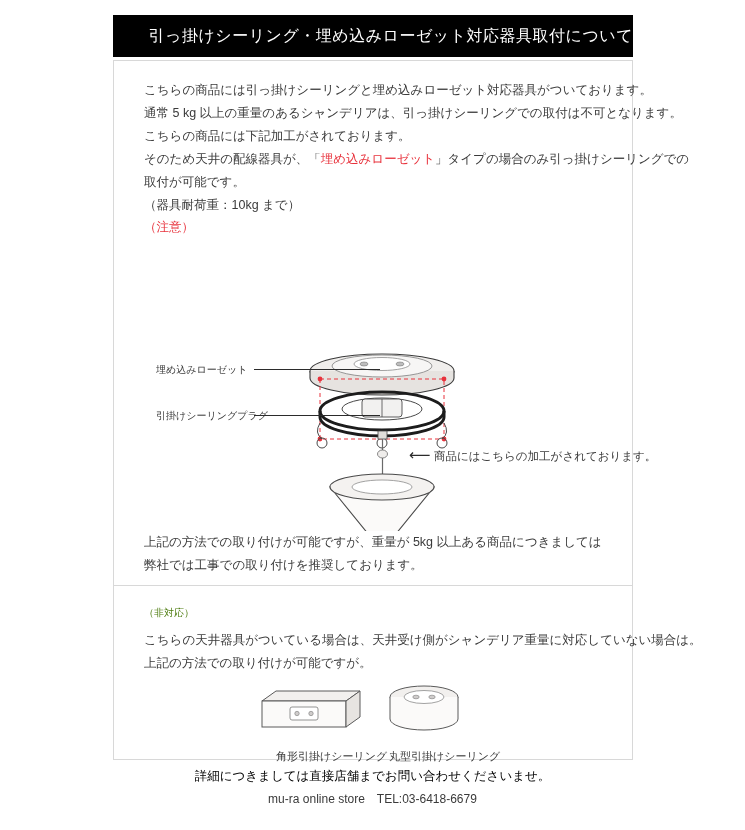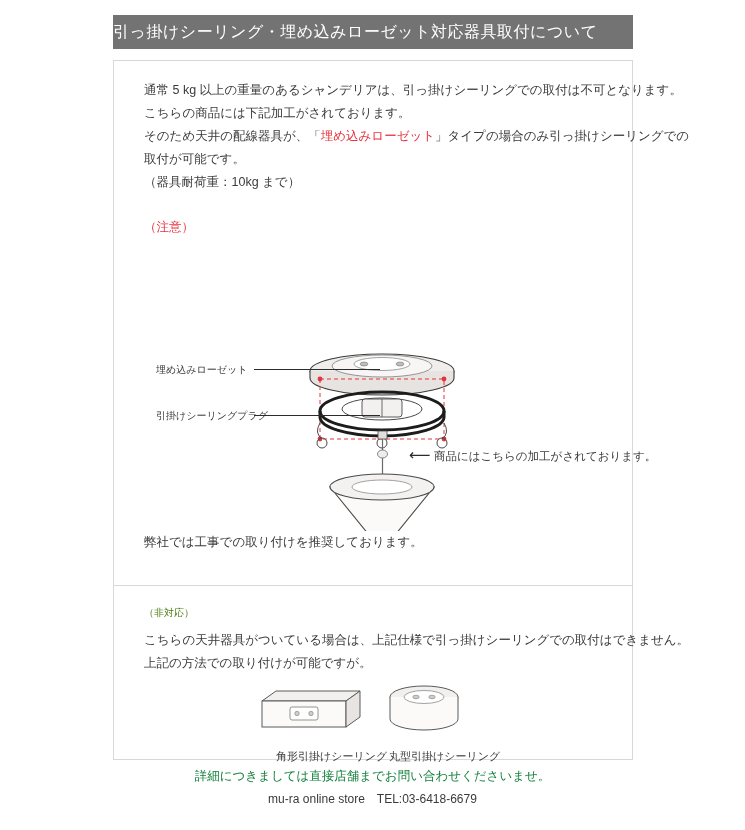--- a/index.html
+++ b/index.html
@@ -21,26 +21,26 @@
     height: 830px;
     background: #ffffff;
     box-sizing: border-box;
   }
   
   .title-bar {
     position: absolute;
     left: 113px;
     top: 15px;
     width: 520px;
-    height: 34px;
-    background: #737373;
+    height: 42px;
+    background: #000000;
     color: #ffffff;
     display: flex;
     align-items: center;
-    justify-content: flex-start;
+    justify-content: flex-end;
     font-size: 16px;
     letter-spacing: 0.5px;
   }
   
   .main-box {
     position: absolute;
     left: 113px;
     top: 60px;
     width: 520px;
     height: 700px;
@@ -168,21 +168,21 @@
   
   .footer {
     position: absolute;
     left: 0;
     top: 768px;
     width: 745px;
     text-align: center;
   }
   .footer-line1 {
     font-size: 12.5px;
-    color: #15803d;
+    color: #000000;
     margin-bottom: 6px;
   }
   .footer-line2 {
     font-size: 12px;
     color: #3a3a3a;
   }
   svg { display: block; }
 </style>
 </head>
 <body>
@@ -191,20 +191,21 @@
 
   <div class="title-bar">
     <span>引っ掛けシーリング・埋め込みローゼット対応器具取付について</span>
   </div>
 
   <div class="main-box">
 
     <div class="divider"></div>
 
     <div class="para intro">
+      <div>こちらの商品には引っ掛けシーリングと埋め込みローゼット対応器具がついております。</div>
       <div>通常 5 kg 以上の重量のあるシャンデリアは、引っ掛けシーリングでの取付は不可となります。</div>
       <div>こちらの商品には下記加工がされております。</div>
       <div>
         <span>そのため天井の配線器具が、「</span><span class="hl">埋め込みローゼット</span><span>」タイプの場合のみ引っ掛けシーリングでの</span>
       </div>
       <div>取付が可能です。</div>
       <div>（器具耐荷重：10kg まで）</div>
     </div>
 
     <div class="caution-title">（注意）</div>
@@ -252,26 +253,27 @@
         <ellipse cx="268.5" cy="173" rx="5" ry="4" fill="#efedeb" stroke="#6a6a6a" stroke-width="0.8"></ellipse>
 
         <path d="M216 206 q52 64 52 64 q0 0 52 -64 z" fill="#fbfaf9" stroke="#4a4a4a" stroke-width="1.1"></path>
         <ellipse cx="268" cy="206" rx="52" ry="13" fill="#f4f2f0" stroke="#4a4a4a" stroke-width="1.1"></ellipse>
         <ellipse cx="268" cy="206" rx="30" ry="7" fill="#ffffff" stroke="#8b8b8b" stroke-width="0.8"></ellipse>
         <ellipse cx="268" cy="272" rx="14" ry="5" fill="#e9e6e3" stroke="#4a4a4a" stroke-width="1"></ellipse>
       </svg>
     </div>
 
     <div class="bottom-note">
+      <div>上記の方法での取り付けが可能ですが、重量が 5kg 以上ある商品につきましては</div>
       <div>弊社では工事での取り付けを推奨しております。</div>
     </div>
 
     <div class="nc-title">（非対応）</div>
     <div class="nc-body">
-      <div>こちらの天井器具がついている場合は、上記仕様で引っ掛けシーリングでの取付はできません。</div>
+      <div>こちらの天井器具がついている場合は、天井受け側がシャンデリア重量に対応していない場合は。</div>
       <div>上記の方法での取り付けが可能ですが。</div>
     </div>
 
     <div class="icon-row">
       <svg width="518" height="90" viewBox="0 0 518 90">
 
         <g>
           <polygon points="148,30 232,30 246,20 162,20" fill="#f2f0ee" stroke="#5a5a5a" stroke-width="1"></polygon>
           <rect x="148" y="30" width="84" height="26" fill="#fbfaf9" stroke="#5a5a5a" stroke-width="1"></rect>
           <polygon points="232,30 246,20 246,46 232,56" fill="#e7e4e1" stroke="#5a5a5a" stroke-width="1"></polygon>

